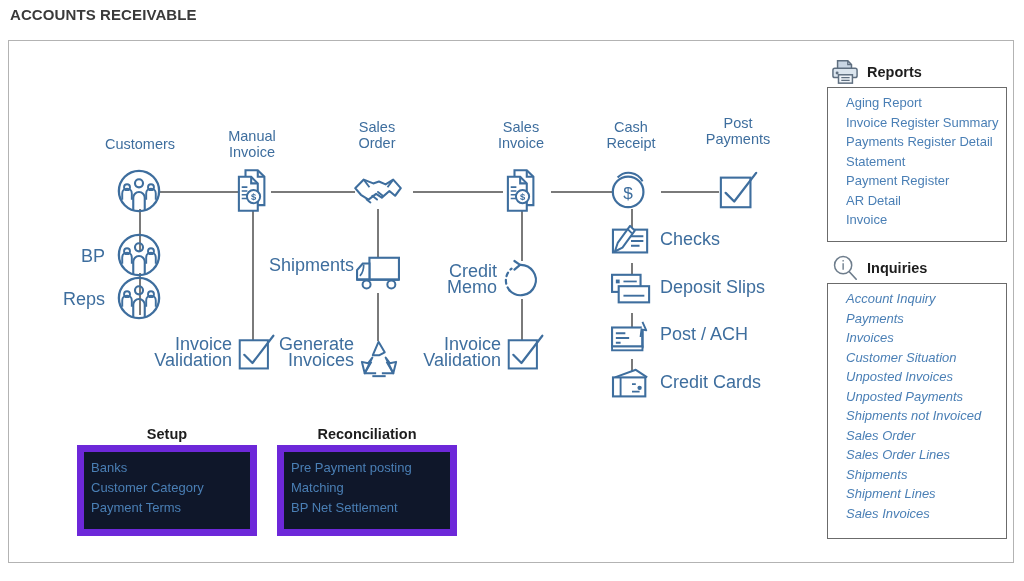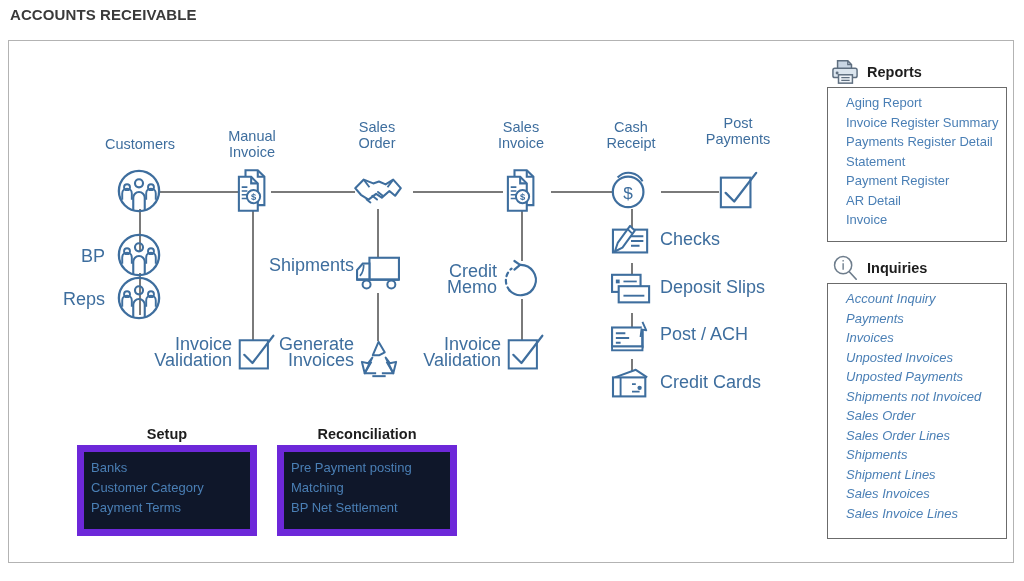--- a/index.html
+++ b/index.html
@@ -356,29 +356,29 @@
           <circle cx="13" cy="7.2" r="0.9" fill="#6e7d8c"></circle>
           <path d="M13 10 v7" stroke="#6e7d8c" stroke-width="1.5"></path>
         </svg>
       </span>
       <span class="panel-title">Inquiries</span>
     </div>
     <div class="panel-box" style="width:180px; height:256px;font-style:italic;">
       <div class="panel-item">Account Inquiry</div>
       <div class="panel-item">Payments</div>
       <div class="panel-item">Invoices</div>
+      <div class="panel-item">Customer Situation</div>
       <div class="panel-item">Unposted Invoices</div>
       <div class="panel-item">Unposted Payments</div>
       <div class="panel-item">Shipments not Invoiced</div>
       <div class="panel-item">Sales Order</div>
       <div class="panel-item">Sales Order Lines</div>
       <div class="panel-item">Shipments</div>
       <div class="panel-item">Shipment Lines</div>
       <div class="panel-item">Sales Invoices</div>
-      <div class="panel-item">Sales Invoice Lines</div>
     </div>
   </div>
 
   <div class="box-title" style="left:68px; top:385px; width:180px;">Setup</div>
   <div class="small-box" style="left:68px; top:404px; width:180px; height:91px;">
     <div class="panel-item">Banks</div>
     <div class="panel-item">Customer Category</div>
     <div class="panel-item">Payment Terms</div>
   </div>
 

